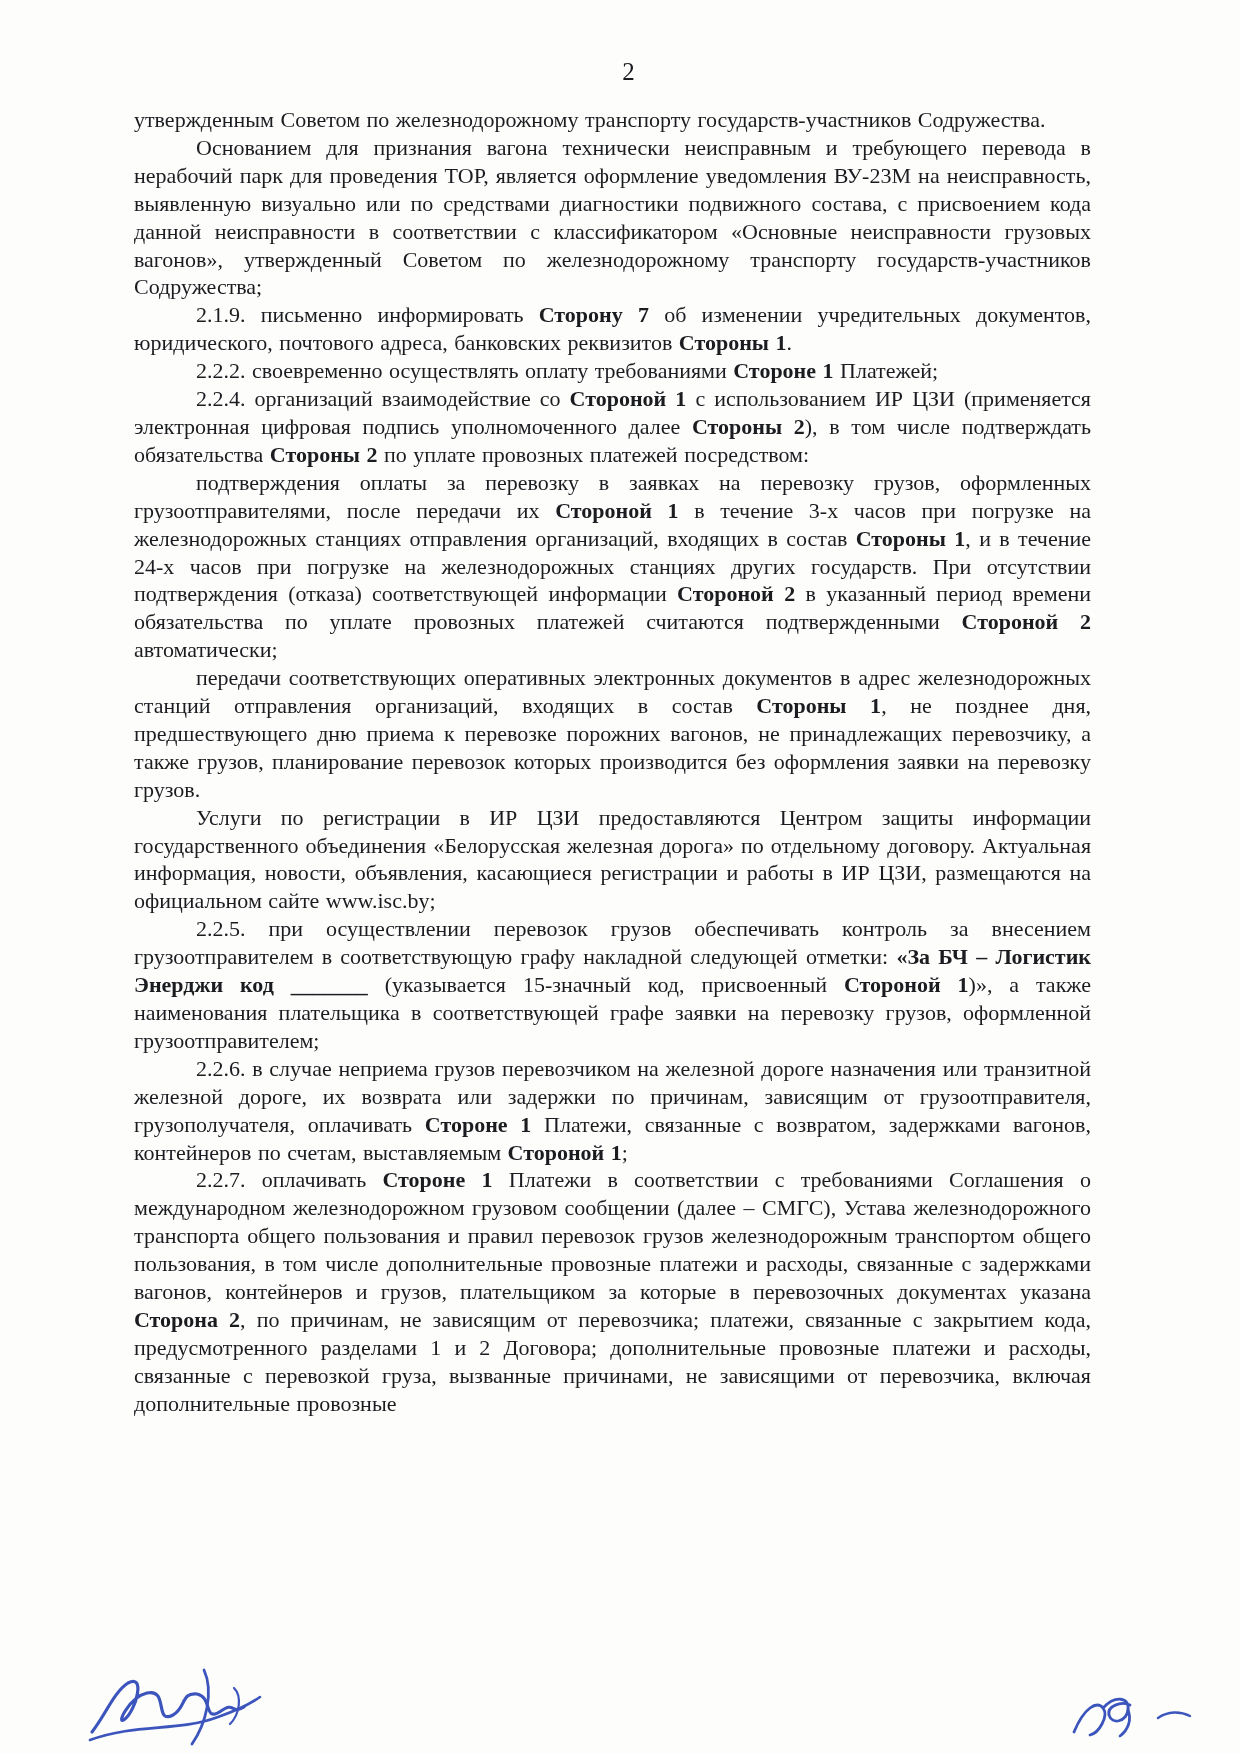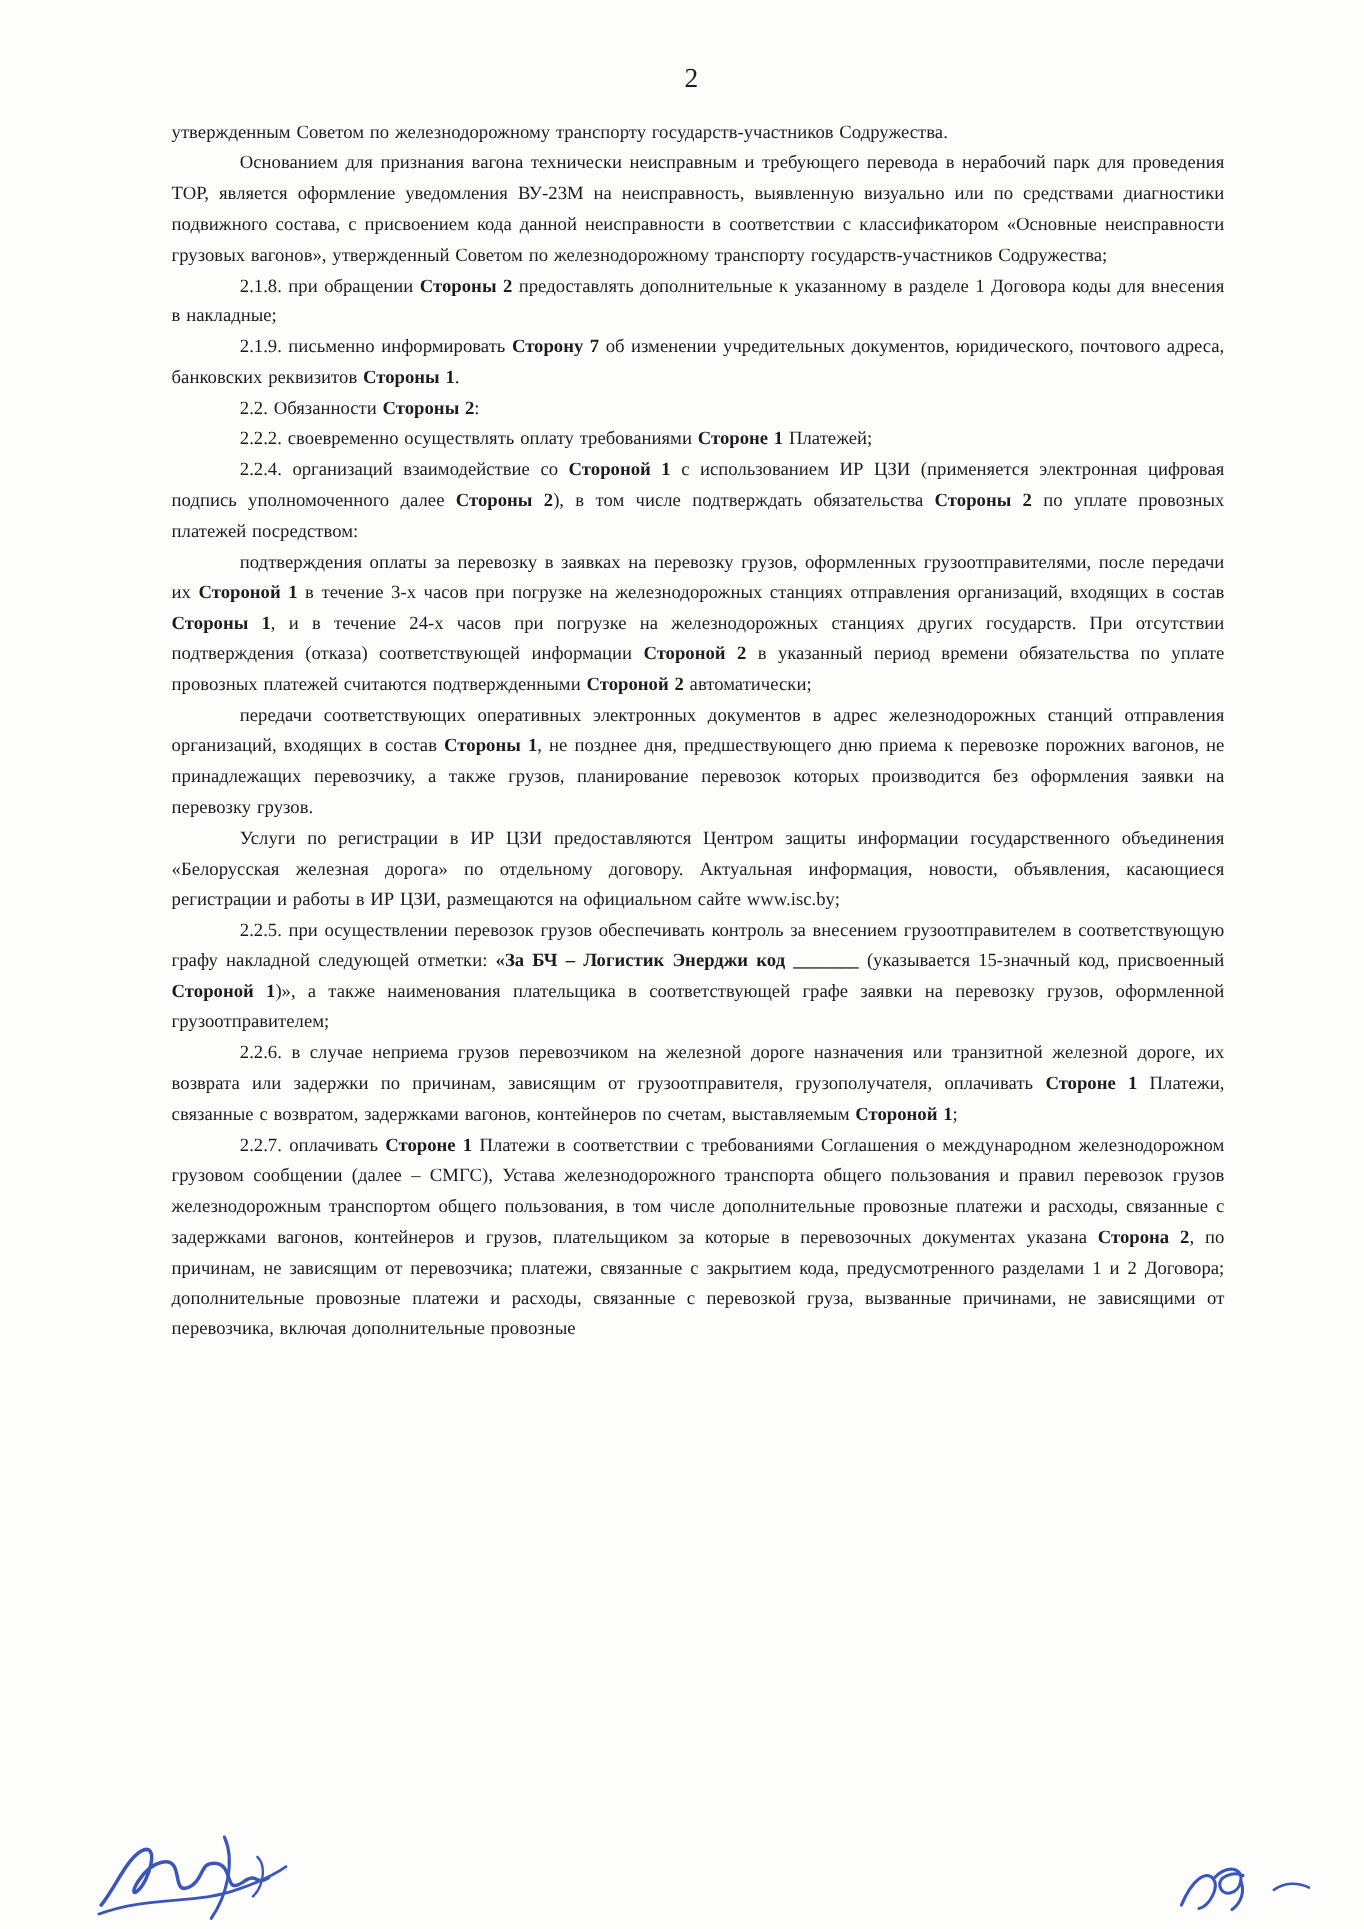--- a/index.html
+++ b/index.html
@@ -14,22 +14,22 @@
     overflow:hidden;
   }
   .page-number {
     position:absolute;
     top:58px; left:150px; width:957px;
     text-align:center;
     font-size:25px;
   }
   .doc-body {
     position:absolute;
-    top:106px; left:156px; width:957px;
-    font-size:17px;
+    top:106px; left:134px; width:957px;
+    font-size:22px;
     line-height:27.9px;
     text-align:justify;
     word-spacing:1px;
   }
   .para { text-align:justify; }
   .para.indent { text-indent:62px; }
   .b { font-weight:bold; }
   .sig { position:absolute; pointer-events:none; }
   .sig-left  { left:84px;  top:1652px; }
   .sig-right { left:1062px; top:1688px; }
@@ -37,23 +37,21 @@
 </head>
 <body>
 
 <div class="page">
 
   <div class="page-number">2</div>
 
   <div class="doc-body">
       <p class="para"><span>утвержденным Советом по железнодорожному транспорту государств-участников Содружества.</span></p>
       <p class="para indent"><span>Основанием для признания вагона технически неисправным и требующего перевода в нерабочий парк для проведения ТОР, является оформление уведомления ВУ-23М на неисправность, выявленную визуально или по средствами диагностики подвижного состава, с присвоением кода данной неисправности в соответствии с классификатором «Основные неисправности грузовых вагонов», утвержденный Советом по железнодорожному транспорту государств-участников Содружества;</span></p>
-      <p class="para indent"><span>2.1.8. при обращении </span><span class="b">Стороны 2</span><span> предоставлять дополнительные к указанному в разделе 1 Договора коды для внесения в накладные;</span></p>
       <p class="para indent"><span>2.1.9. письменно информировать </span><span class="b">Сторону 7</span><span> об изменении учредительных документов, юридического, почтового адреса, банковских реквизитов </span><span class="b">Стороны 1</span><span>.</span></p>
-      <p class="para indent"><span>2.2. Обязанности </span><span class="b">Стороны 2</span><span>:</span></p>
       <p class="para indent"><span>2.2.2. своевременно осуществлять оплату требованиями </span><span class="b">Стороне 1</span><span> Платежей;</span></p>
       <p class="para indent"><span>2.2.4. организаций взаимодействие со </span><span class="b">Стороной 1</span><span> с использованием ИР ЦЗИ (применяется электронная цифровая подпись уполномоченного далее </span><span class="b">Стороны 2</span><span>), в том числе подтверждать обязательства </span><span class="b">Стороны 2</span><span> по уплате провозных платежей посредством:</span></p>
       <p class="para indent"><span>подтверждения оплаты за перевозку в заявках на перевозку грузов, оформленных грузоотправителями, после передачи их </span><span class="b">Стороной 1</span><span> в течение 3-х часов при погрузке на железнодорожных станциях отправления организаций, входящих в состав </span><span class="b">Стороны 1</span><span>, и в течение 24-х часов при погрузке на железнодорожных станциях других государств. При отсутствии подтверждения (отказа) соответствующей информации </span><span class="b">Стороной 2</span><span> в указанный период времени обязательства по уплате провозных платежей считаются подтвержденными </span><span class="b">Стороной 2</span><span> автоматически;</span></p>
       <p class="para indent"><span>передачи соответствующих оперативных электронных документов в адрес железнодорожных станций отправления организаций, входящих в состав </span><span class="b">Стороны 1</span><span>, не позднее дня, предшествующего дню приема к перевозке порожних вагонов, не принадлежащих перевозчику, а также грузов, планирование перевозок которых производится без оформления заявки на перевозку грузов.</span></p>
       <p class="para indent"><span>Услуги по регистрации в ИР ЦЗИ предоставляются Центром защиты информации государственного объединения «Белорусская железная дорога» по отдельному договору. Актуальная информация, новости, объявления, касающиеся регистрации и работы в ИР ЦЗИ, размещаются на официальном сайте www.isc.by;</span></p>
       <p class="para indent"><span>2.2.5. при осуществлении перевозок грузов обеспечивать контроль за внесением грузоотправителем в соответствующую графу накладной следующей отметки: </span><span class="b">«За БЧ – Логистик Энерджи код _______</span><span> (указывается 15-значный код, присвоенный </span><span class="b">Стороной 1</span><span>)», а также наименования плательщика в соответствующей графе заявки на перевозку грузов, оформленной грузоотправителем;</span></p>
       <p class="para indent"><span>2.2.6. в случае неприема грузов перевозчиком на железной дороге назначения или транзитной железной дороге, их возврата или задержки по причинам, зависящим от грузоотправителя, грузополучателя, оплачивать </span><span class="b">Стороне 1</span><span> Платежи, связанные с возвратом, задержками вагонов, контейнеров по счетам, выставляемым </span><span class="b">Стороной 1</span><span>;</span></p>
       <p class="para indent"><span>2.2.7. оплачивать </span><span class="b">Стороне 1</span><span> Платежи в соответствии с требованиями Соглашения о международном железнодорожном грузовом сообщении (далее – СМГС), Устава железнодорожного транспорта общего пользования и правил перевозок грузов железнодорожным транспортом общего пользования, в том числе дополнительные провозные платежи и расходы, связанные с задержками вагонов, контейнеров и грузов, плательщиком за которые в перевозочных документах указана </span><span class="b">Сторона 2</span><span>, по причинам, не зависящим от перевозчика; платежи, связанные с закрытием кода, предусмотренного разделами 1 и 2 Договора; дополнительные провозные платежи и расходы, связанные с перевозкой груза, вызванные причинами, не зависящими от перевозчика, включая дополнительные провозные</span></p>
     </div>
 

